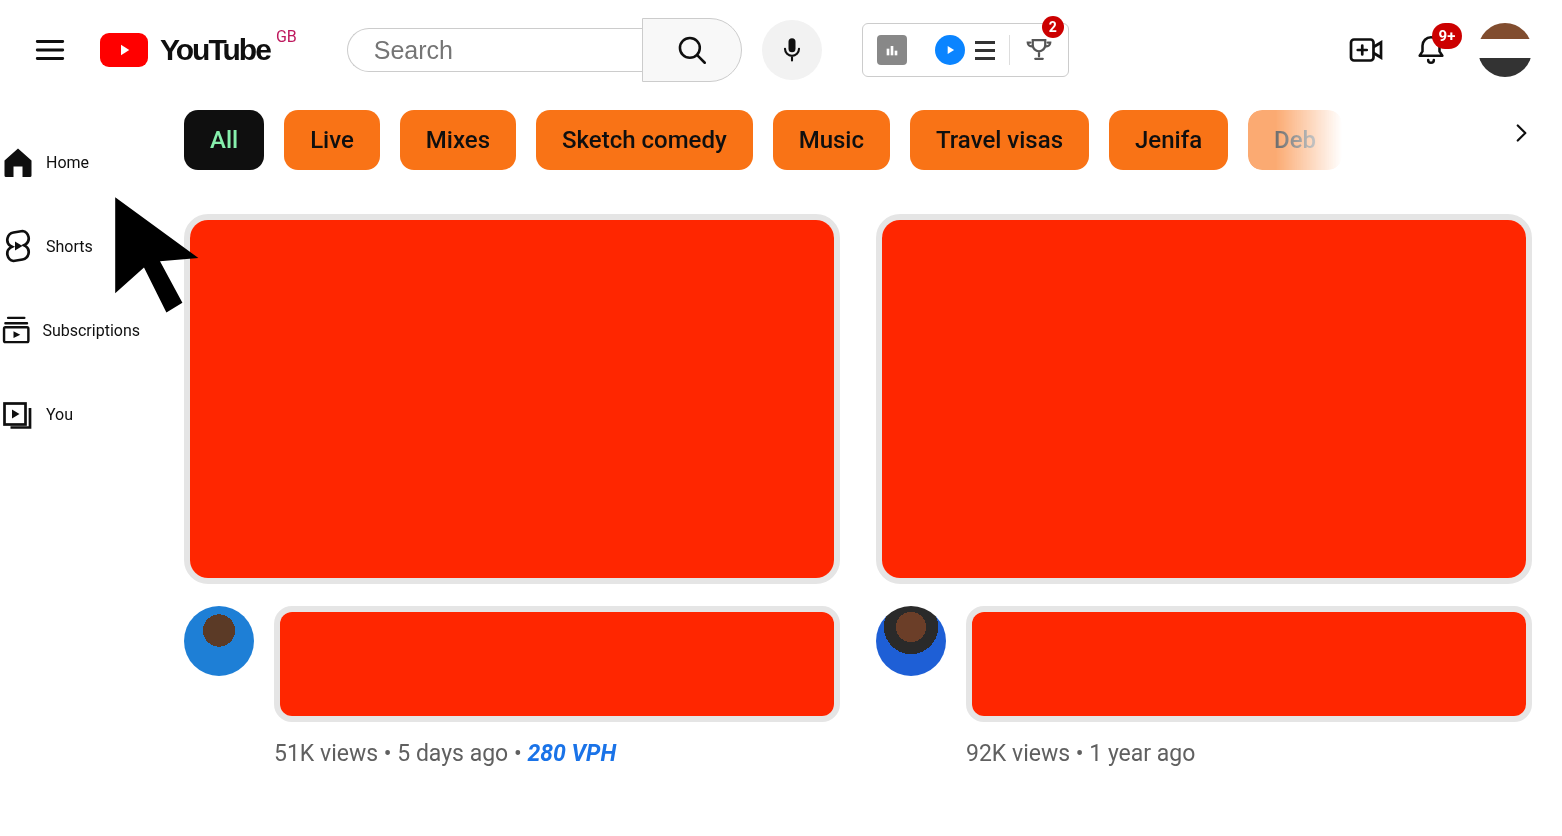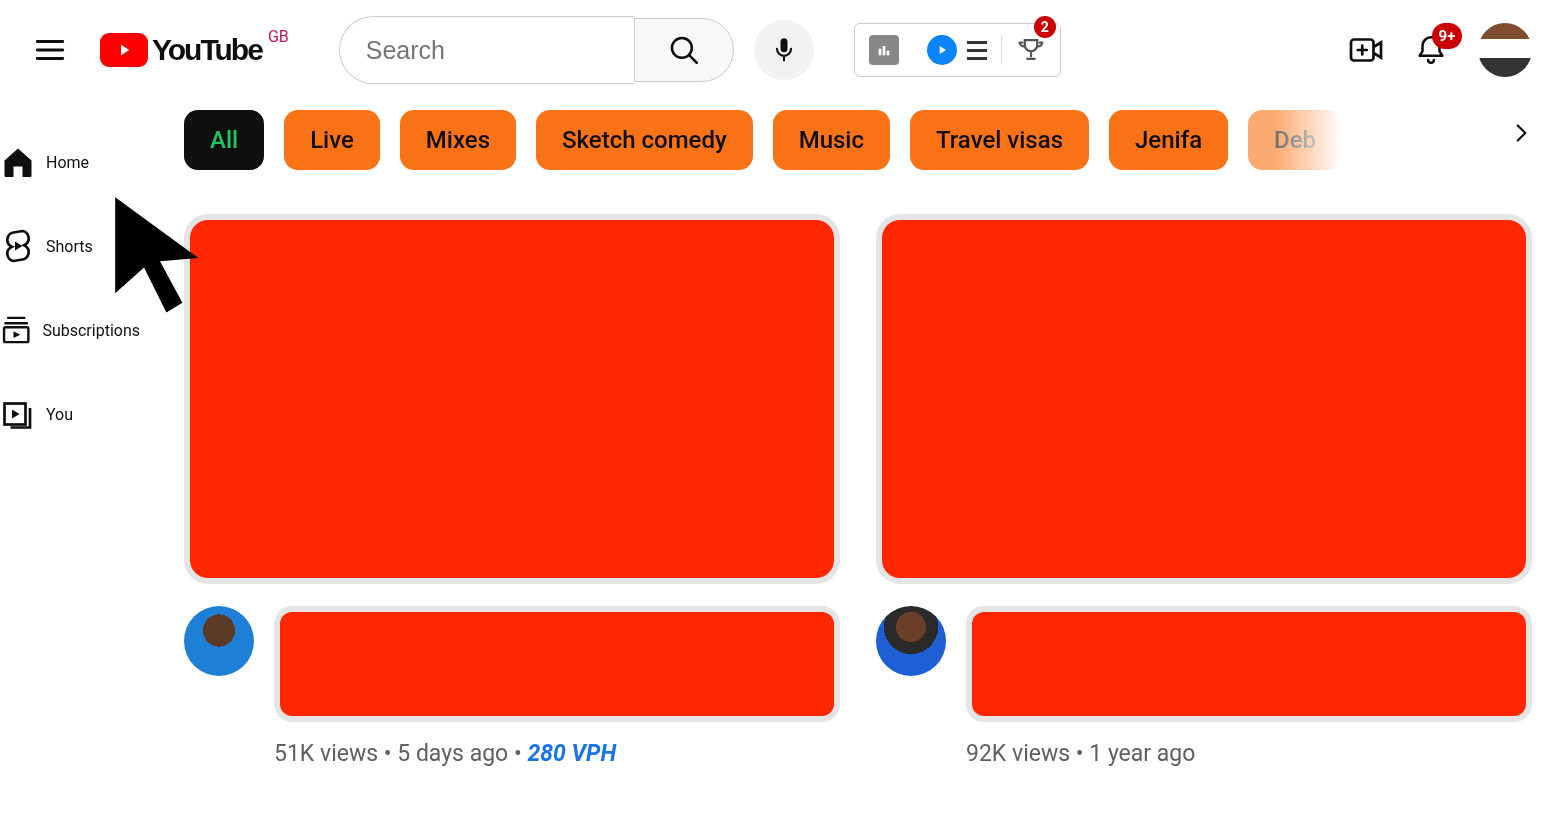--- a/index.html
+++ b/index.html
@@ -2,27 +2,27 @@
 <html><head>
   <meta charset="utf-8">
   <style>
     * { margin: 0; padding: 0; box-sizing: border-box; }
     body { font-family: Roboto, Arial, sans-serif; background: #fff; color: #0f0f0f; width: 1562px; height: 836px; overflow: hidden; }
     
     
     .header { display: flex; align-items: center; height: 100px; padding: 0 30px; gap: 10px; }
     .hamburger { width: 40px; height: 40px; display: flex; align-items: center; justify-content: center; cursor: pointer; margin-right: 20px; }
     .logo-wrap { display: flex; align-items: flex-start; margin-right: 40px; }
-    .logo { display: flex; align-items: center; gap: 4px; }
+    .logo { display: flex; align-items: center; gap: 12px; }
     .logo-playbox { width: 48px; height: 34px; background: #ff0000; border-radius: 9px; display: flex; align-items: center; justify-content: center; }
     .logo-text { font-family: Arial, sans-serif; font-size: 30px; font-weight: 700; letter-spacing: -2px; }
     .country-code { font-size: 16px; color: #be185d; margin-left: 6px; margin-top: -6px; }
     
     .search-container { display: flex; align-items: center; flex: 0 0 auto; margin-right: 20px; }
-    .search-input { width: 295px; height: 68px; border: 1px solid #ccc; border-right: none; border-radius: 40px 0 0 40px; padding: 0 26px; font-size: 25px; color: #888; outline: none; background: #fff; }
+    .search-input { width: 295px; height: 44px; border: 1px solid #ccc; border-right: none; border-radius: 40px 0 0 40px; padding: 0 26px; font-size: 25px; color: #888; outline: none; background: #fff; }
     .search-btn { width: 100px; height: 64px; border: 1px solid #ccc; border-radius: 0 40px 40px 0; background: #f8f8f8; display: flex; align-items: center; justify-content: center; cursor: pointer; }
     .mic-btn { width: 60px; height: 60px; border-radius: 50%; background: #f2f2f2; display: flex; align-items: center; justify-content: center; margin-left: 20px; cursor: pointer; }
     
     .ext-box { display: flex; align-items: center; border: 1px solid #ccc; border-radius: 6px; height: 54px; margin-left: 10px; }
     .ext-item { display: flex; align-items: center; justify-content: center; padding: 0 14px; height: 100%; position: relative; }
     .ext-divider { width: 1px; height: 30px; background: #ddd; }
     .ext-icon1 { width: 30px; height: 30px; background: #888; border-radius: 4px; display:flex; align-items:center; justify-content:center; color:#fff; font-size:14px; font-weight:bold; }
     .ext-icon2 { width: 30px; height: 30px; background: #0a84ff; border-radius: 50%; display:flex; align-items:center; justify-content:center; }
     .ext-hamb { display:flex; flex-direction:column; gap:5px; }
     .ext-hamb span { width:20px; height:3px; background:#333; }
@@ -36,21 +36,21 @@
     
     .layout { display: flex; }
     .sidebar { width: 140px; display: flex; flex-direction: column; padding-top: 20px; }
     .side-item { display:flex; flex-direction:row; align-items:center; gap:10px; padding: 24px 0; cursor:pointer; }
     .side-label { font-size: 16px; }
     
     
     .main { flex: 1; padding-left: 44px; padding-right: 30px; }
     .chips { display:flex; align-items:center; gap: 20px; margin-bottom: 44px; padding-top: 10px; position:relative; }
     .chip { background:#f97316; border-radius: 14px; padding: 16px 26px; font-size: 24px; font-weight: 500; cursor:pointer; white-space:nowrap; }
-    .chip.active { background:#0f0f0f; color:#22c55e; }
+    .chip.active { background:#0f0f0f; color:#86efac; }
     .chip.faded { opacity:0.6; mask-image: linear-gradient(to right, black 30%, transparent); -webkit-mask-image: linear-gradient(to right, black 30%, transparent); }
     .chips-next { position:absolute; right:-10px; top:50%; transform:translateY(-50%); cursor:pointer; padding:8px; }
     
     .grid { display:flex; gap: 36px; }
     .card { flex:1; }
     .thumb-wrap { border: 6px solid #e5e5e5; border-radius: 24px; }
     .thumb { background:#ff2600; border-radius: 18px; aspect-ratio: 622/346; }
     .card-meta { display:flex; gap: 20px; margin-top: 22px; align-items:flex-start; }
     .ch-avatar { width:70px; height:70px; border-radius:50%; flex:0 0 auto; }
     .ch-avatar.a1 { background: radial-gradient(circle at 50% 35%, #5b3a26 28%, #1e7fd6 28%); }

